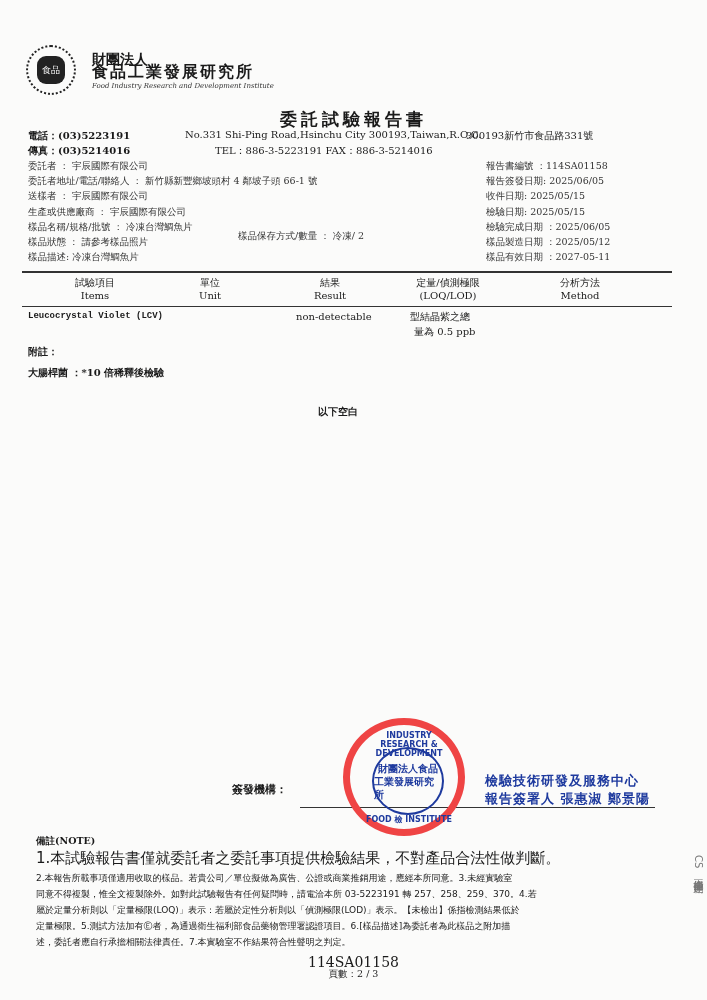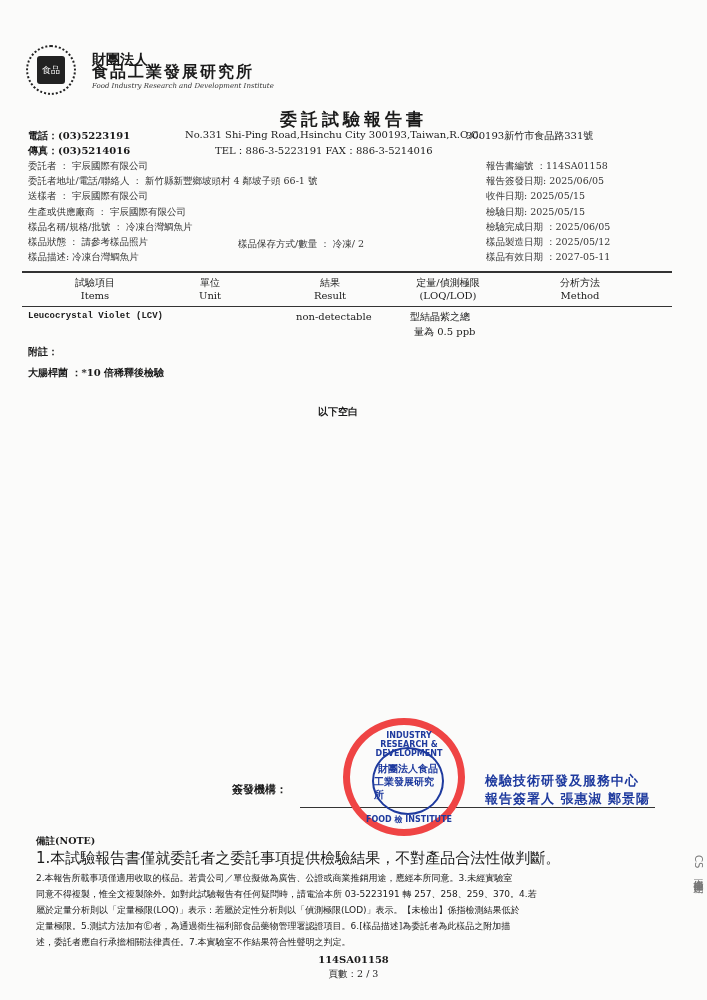--- a/index.html
+++ b/index.html
@@ -6,21 +6,21 @@
   body {
     width:707px; height:1000px; background:#fbfbfa; position:relative; overflow:hidden;
     font-family:"DejaVu Serif", "Liberation Serif", serif; color:#1a1a1a;
   }
   .abs { position:absolute; }
   .seal {
     left:26px; top:45px; width:50px; height:50px; border-radius:50%;
     border:2px dotted #222; box-sizing:border-box;
     display:flex; align-items:center; justify-content:center;
   }
-  .seal-inner { width:28px; height:28px; background:#222; border-radius:3px; color:#fff; font-size:9px; display:flex; align-items:center; justify-content:center; line-height:1; }
+  .seal-inner { width:28px; height:28px; background:#222; border-radius:9px; color:#fff; font-size:9px; display:flex; align-items:center; justify-content:center; line-height:1; }
   .org-small { left:92px; top:51px; font-size:14px; font-weight:bold; }
   .org-name { left:92px; top:62px; font-size:16px; font-weight:bold; letter-spacing:2px; }
   .org-en { left:92px; top:82px; font-size:7px; font-style:italic; color:#333; }
   .title { left:0; width:707px; top:108px; text-align:center; font-size:17px; font-weight:bold; letter-spacing:4px; }
   .contact { font-size:10px; font-weight:bold; }
   .info { font-size:9.5px; color:#333; line-height:15.2px; }
   .rule { height:0; border-top:1.5px solid #333; }
   .th { font-size:10px; text-align:center; line-height:13px; }
   .td { font-size:10px; }
   .note-big { font-size:15px; font-family:"DejaVu Sans", "Liberation Sans", sans-serif; }
@@ -59,21 +59,21 @@
 
 <div class="abs info" style="left:28px; top:158px;">
   <div>委託者 ： 宇辰國際有限公司</div>
   <div>委託者地址/電話/聯絡人 ： 新竹縣新豐鄉坡頭村 4 鄰坡子頭 66-1 號</div>
   <div>送樣者 ： 宇辰國際有限公司</div>
   <div>生產或供應廠商 ： 宇辰國際有限公司</div>
   <div>樣品名稱/規格/批號 ： 冷凍台灣鯛魚片</div>
   <div>樣品狀態 ： 請參考樣品照片</div>
   <div>樣品描述: 冷凍台灣鯛魚片</div>
 </div>
-<div class="abs info" style="left:238px; top:236px;text-align:center;">樣品保存方式/數量 ： 冷凍/ 2</div>
+<div class="abs info" style="left:238px; top:228px;text-align:center;">樣品保存方式/數量 ： 冷凍/ 2</div>
 <div class="abs info" style="left:466px; top:158px;margin-left:20px;">
   <div>報告書編號 ：114SA01158</div>
   <div>報告簽發日期: 2025/06/05</div>
   <div>收件日期: 2025/05/15</div>
   <div>檢驗日期: 2025/05/15</div>
   <div>檢驗完成日期 ：2025/06/05</div>
   <div>樣品製造日期 ：2025/05/12</div>
   <div>樣品有效日期 ：2027-05-11</div>
 </div>
 
@@ -131,16 +131,16 @@
 <div class="abs td" style="left:36px; top:835px; font-size:9.5px; font-weight:bold;">備註(NOTE)</div>
 <div class="abs note-big" style="left:36px; top:849px;">1.本試驗報告書僅就委託者之委託事項提供檢驗結果，不對產品合法性做判斷。</div>
 <div class="abs note-small" style="left:36px; top:870px; width:640px;">
   <div>2.本報告所載事項僅適用收取的樣品。若貴公司／單位擬做為廣告、公證或商業推銷用途，應經本所同意。3.未經實驗室</div>
   <div>同意不得複製，惟全文複製除外。如對此試驗報告有任何疑問時，請電洽本所 03-5223191 轉 257、258、259、370。4.若</div>
   <div>屬於定量分析則以「定量極限(LOQ)」表示：若屬於定性分析則以「偵測極限(LOD)」表示。【未檢出】係指檢測結果低於</div>
   <div>定量極限。5.測試方法加有Ⓔ者，為通過衛生福利部食品藥物管理署認證項目。6.[樣品描述]為委託者為此樣品之附加描</div>
   <div>述，委託者應自行承擔相關法律責任。7.本實驗室不作結果符合性聲明之判定。</div>
 </div>
 
-<div class="abs td" style="left:0; width:707px; top:954px; text-align:center; font-size:10px;font-weight:bold;">114SA01158</div>
+<div class="abs td" style="left:0; width:707px; top:954px; text-align:center; font-size:14px;">114SA01158</div>
 <div class="abs td" style="left:0; width:707px; top:968px; text-align:center; font-size:9.5px;">頁數：2 / 3</div>
 
 <div class="abs side">CS 掃描全能王 創建</div>
 
 </body></html>

